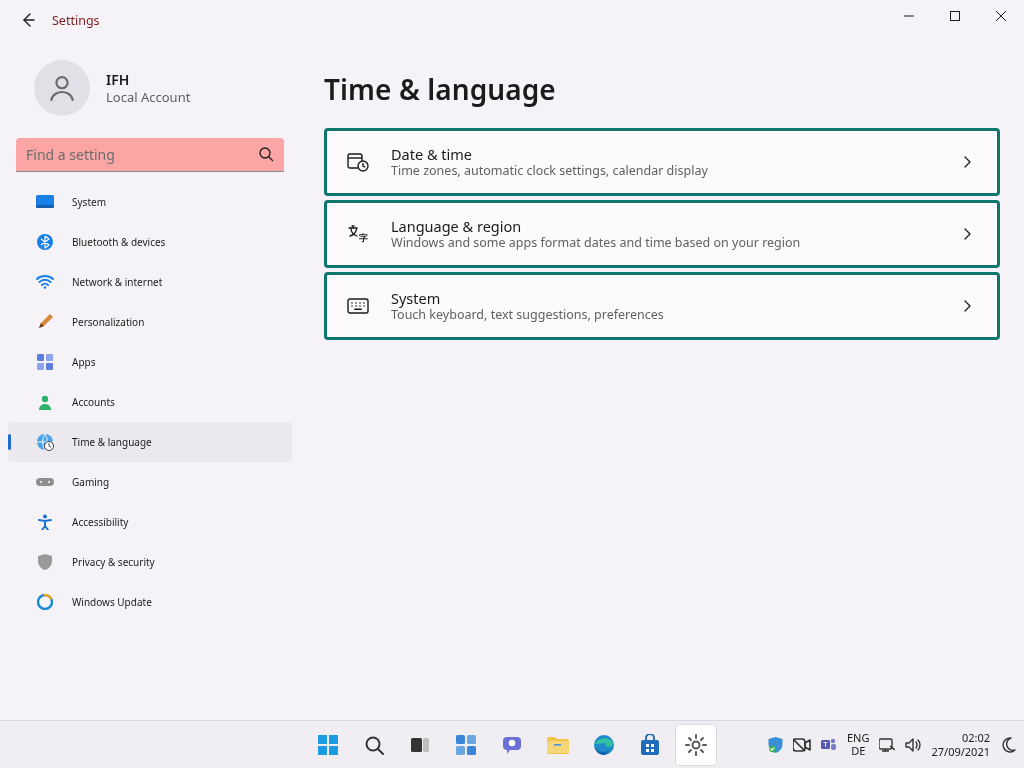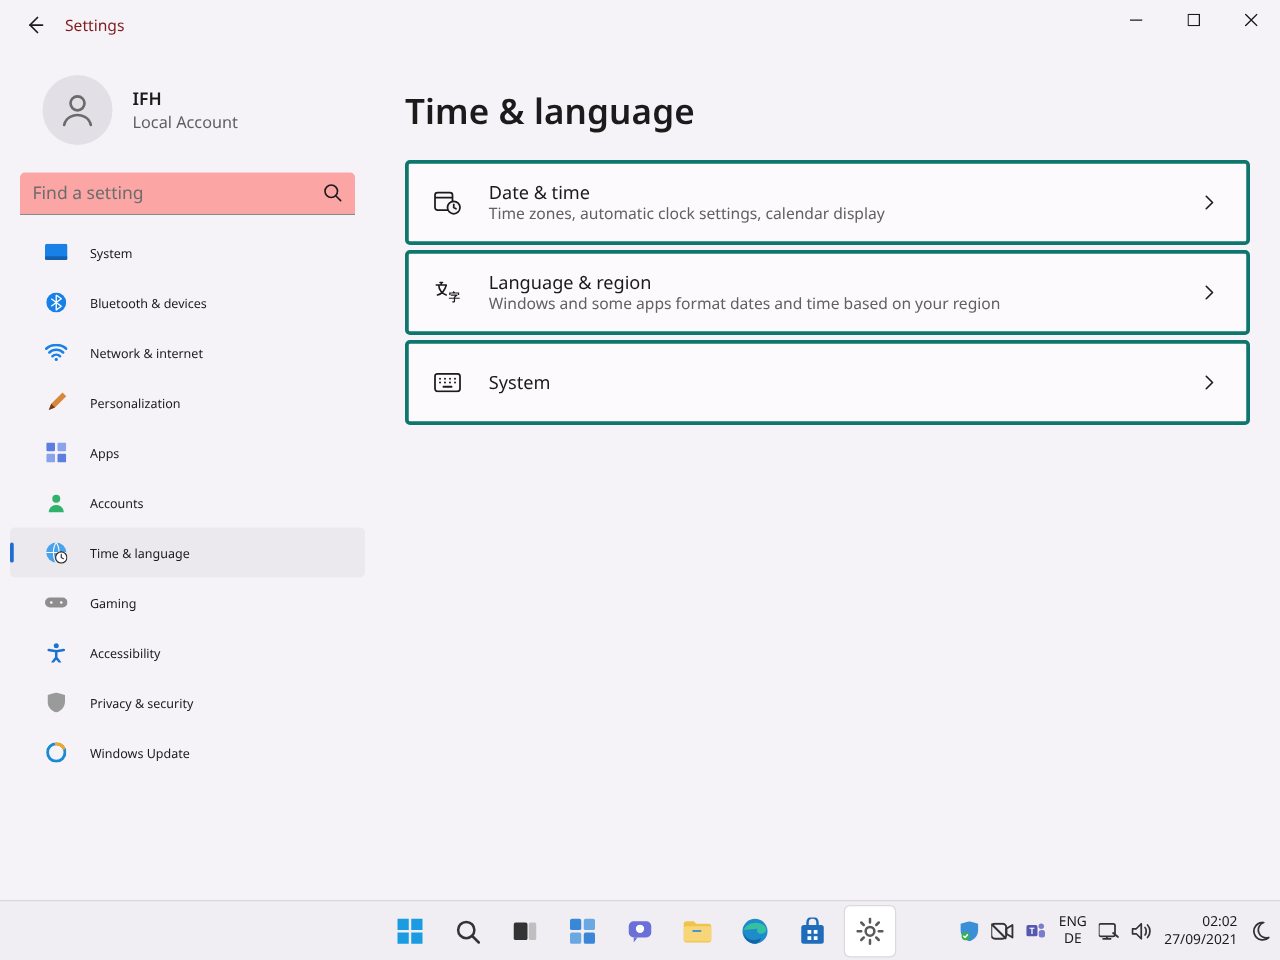--- a/index.html
+++ b/index.html
@@ -274,20 +274,21 @@
               <circle cx="17" cy="5" r="0.8" fill="#1b1b1b"></circle>
               <circle cx="5" cy="8" r="0.8" fill="#1b1b1b"></circle>
               <circle cx="9" cy="8" r="0.8" fill="#1b1b1b"></circle>
               <circle cx="13" cy="8" r="0.8" fill="#1b1b1b"></circle>
               <circle cx="17" cy="8" r="0.8" fill="#1b1b1b"></circle>
               <rect x="7" y="10.5" width="8" height="1.6" rx="0.8" fill="#1b1b1b"></rect>
             </svg>
         </span>
         <div>
           <div class="ct">System</div>
+          <div class="cs">Touch keyboard, text suggestions, preferences</div>
         </div>
         <span class="chev">
             <svg width="12" height="12" viewBox="0 0 12 12">
               <path d="M4 1l5 5-5 5" fill="none" stroke="#1b1b1b" stroke-width="1.3" stroke-linecap="round" stroke-linejoin="round"></path>
             </svg>
           </span>
       </div>
 
 
     </div>

